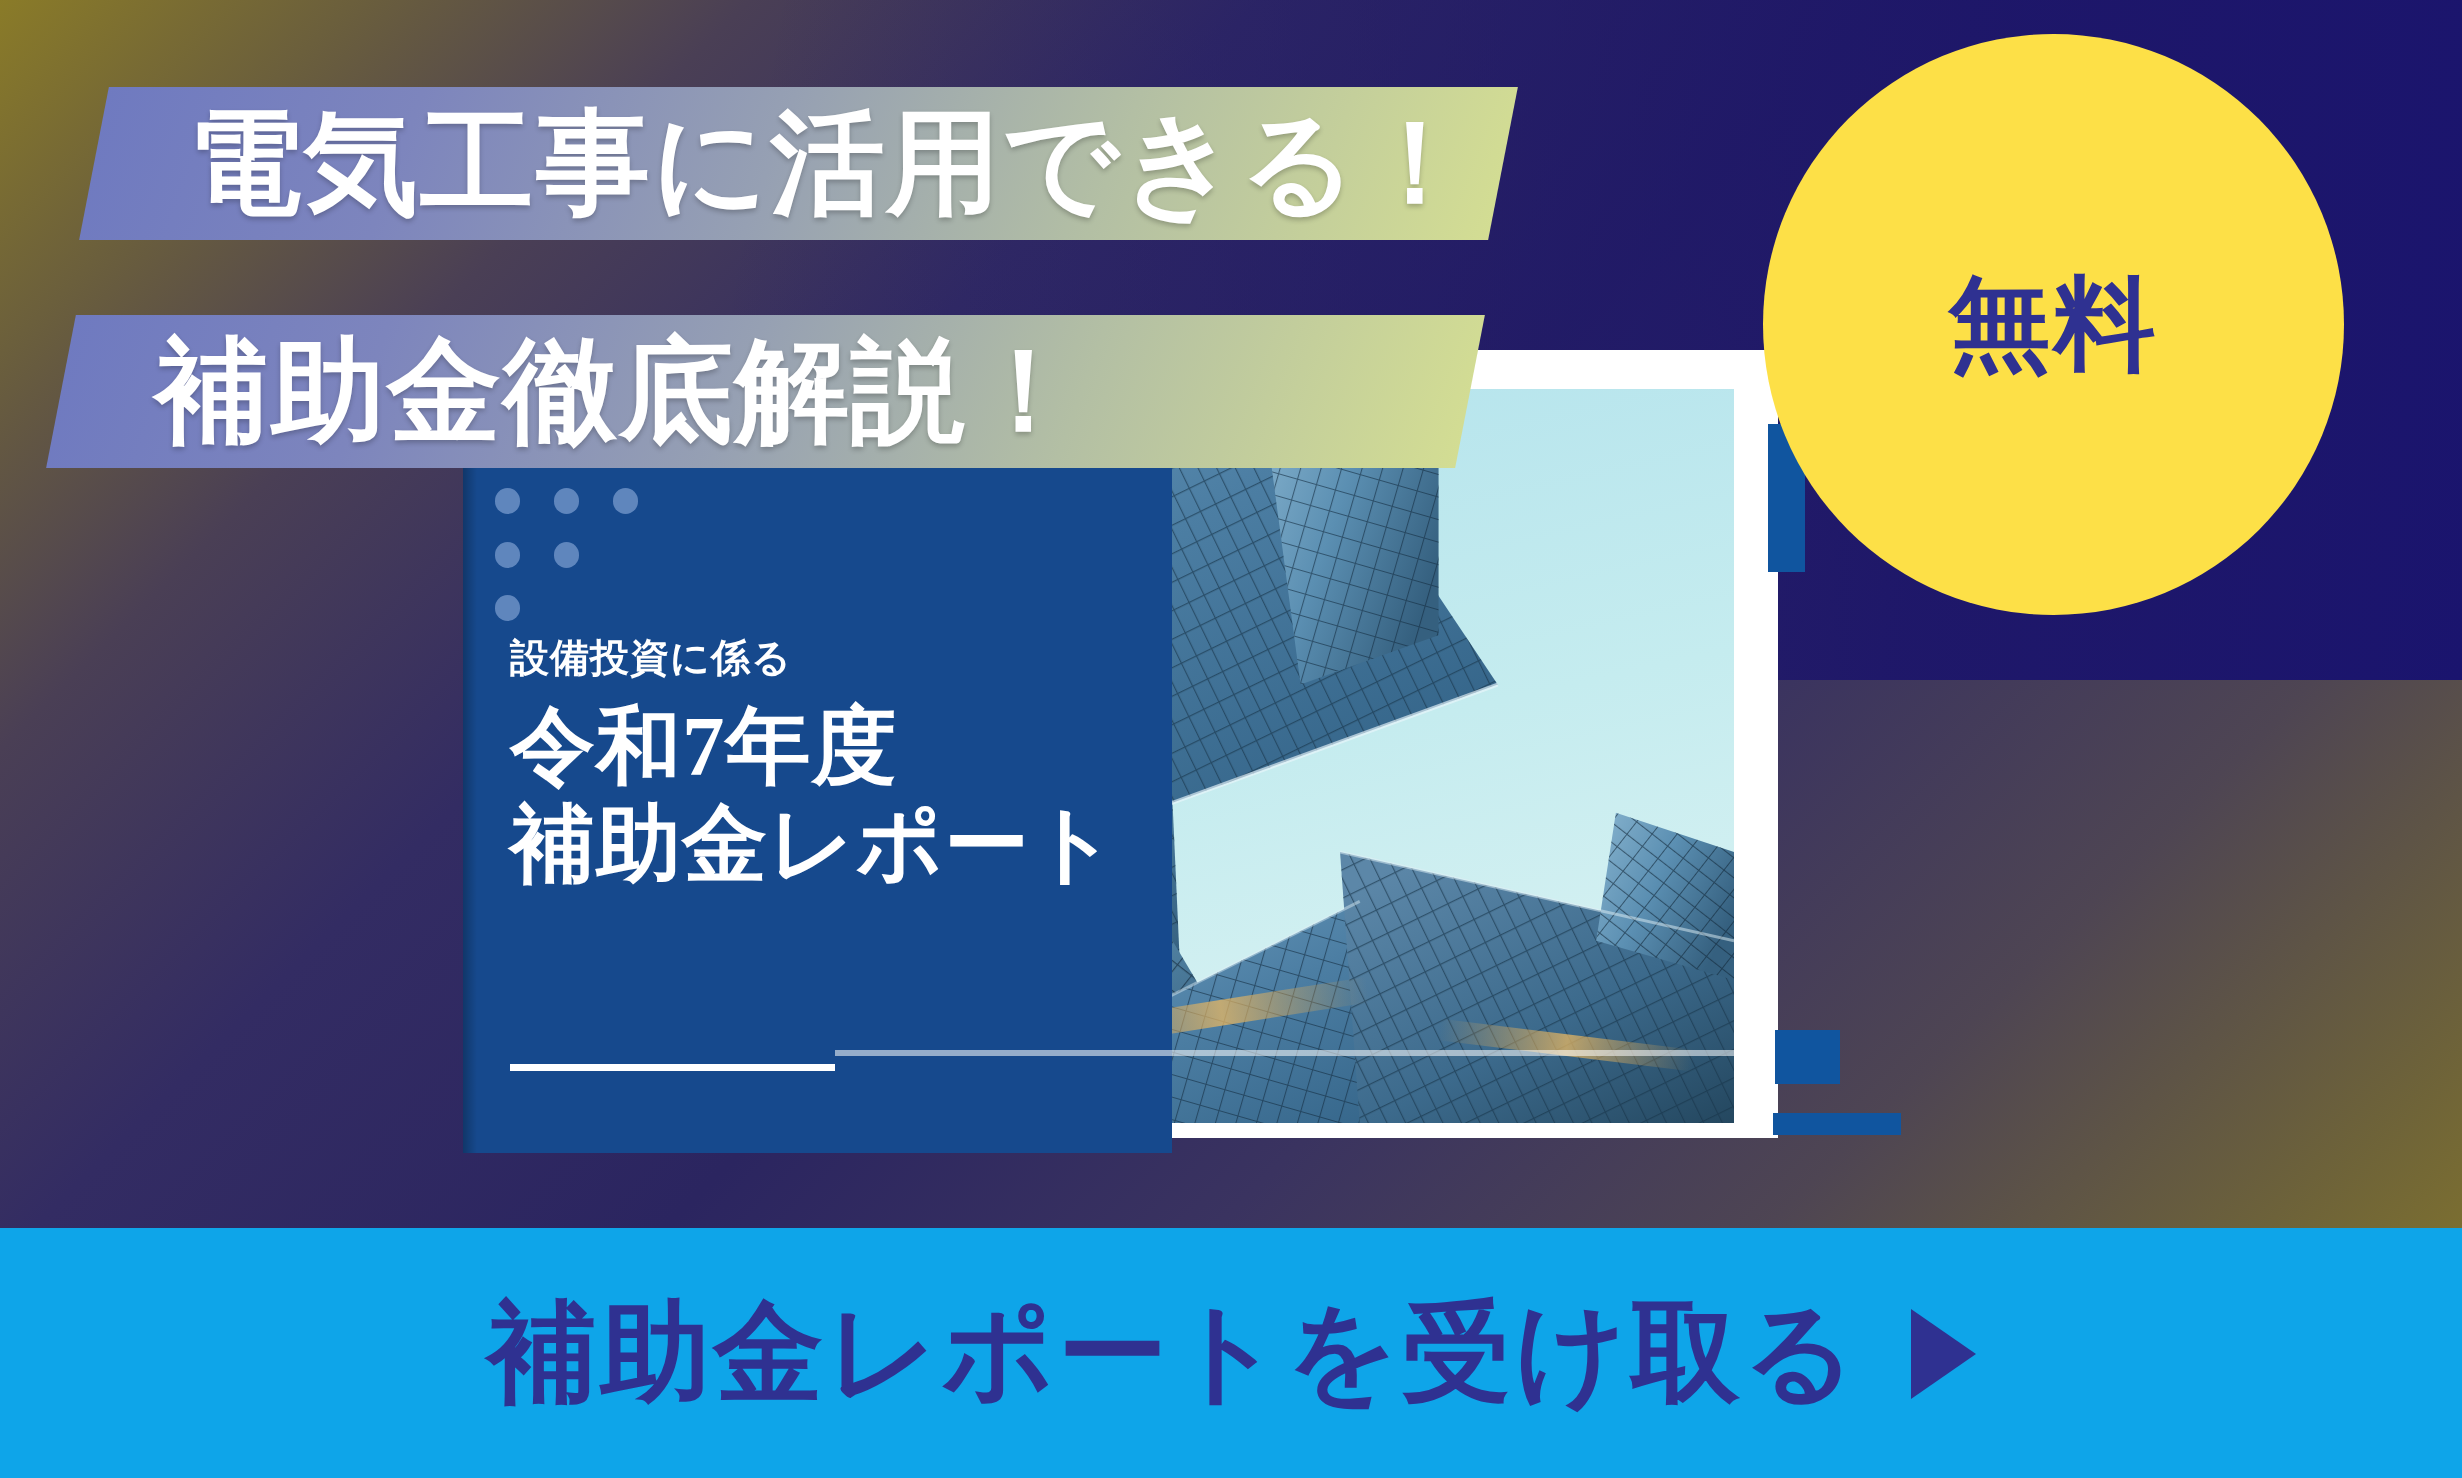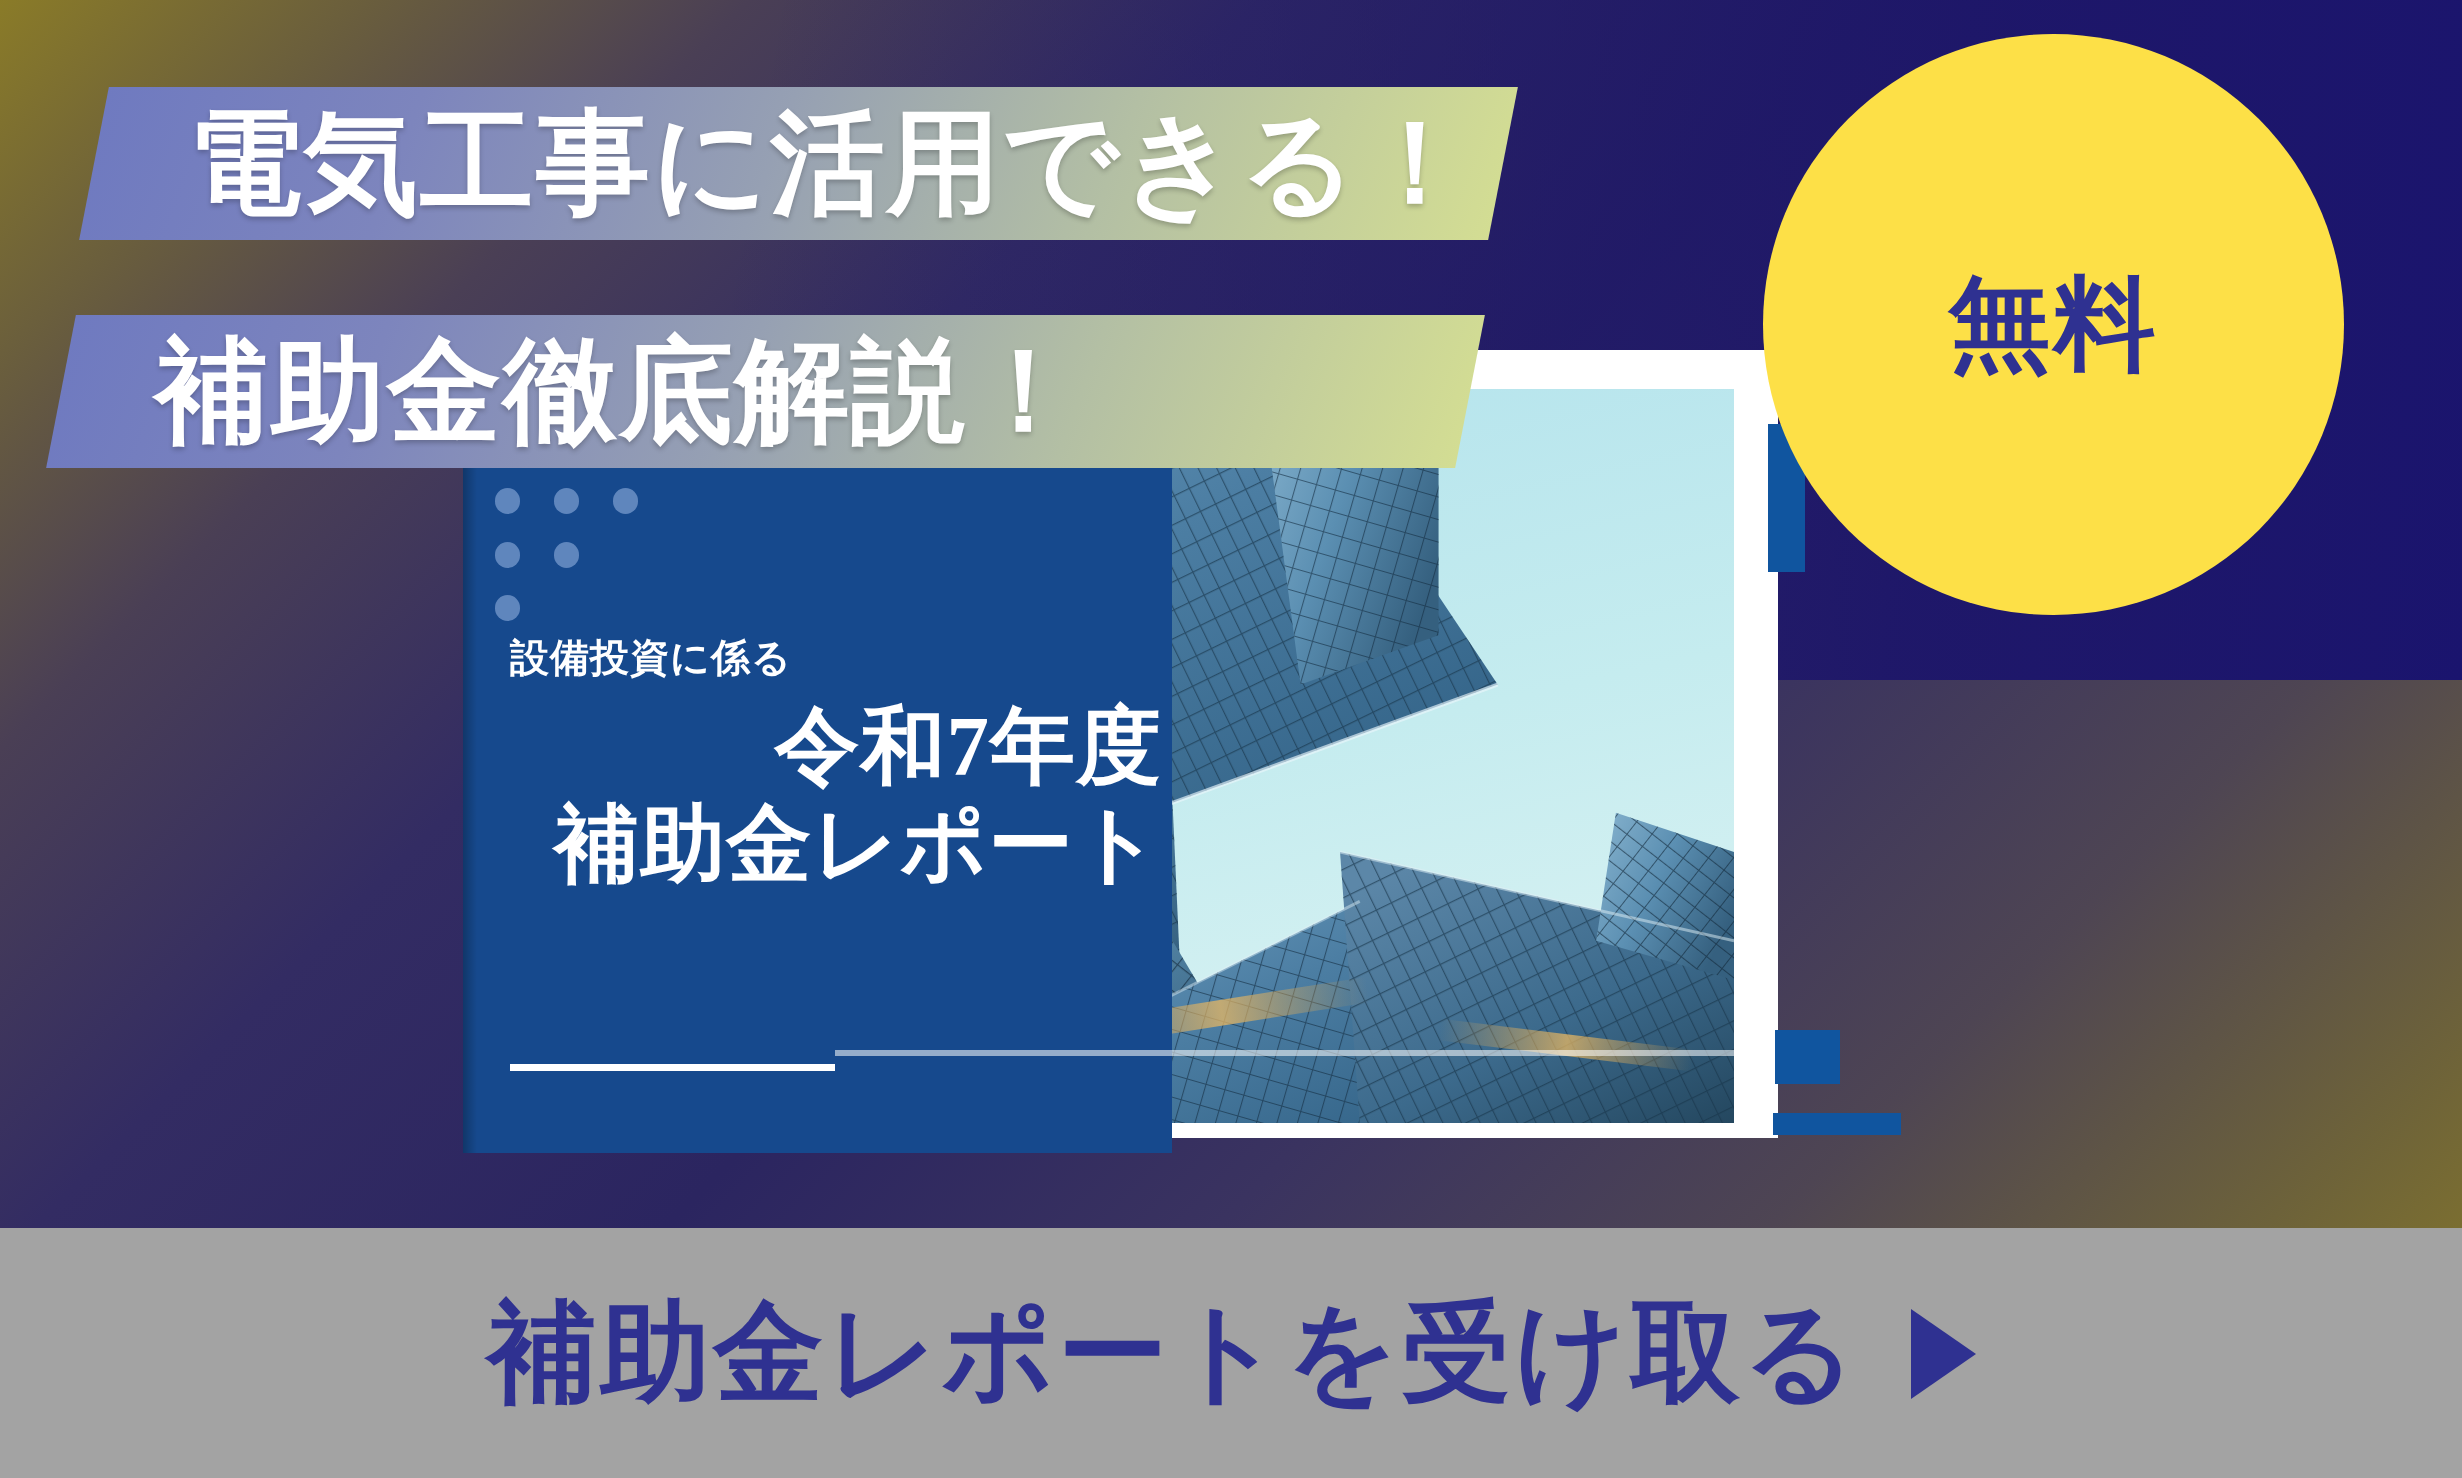--- a/index.html
+++ b/index.html
@@ -143,21 +143,20 @@
     margin-bottom:11.8px;
     white-space:nowrap;
   }
   .cover-title{
     color:#ffffff;
     font-size:85px;
     font-weight:bold;
     line-height:1.16;
     letter-spacing:1px;
     white-space:nowrap;
-    text-align:right;
   }
   .cover-rule{
     position:absolute;
     left:47px; top:699px;
     width:325px; height:6.9px;
     background:#ffffff;
   }
   .cover-rule-ext{
     position:absolute;
     left:372px; top:700px;
@@ -194,21 +193,21 @@
     background:linear-gradient(100deg,#6f7ac0 0%, #7d85bd 22%, #96a0b3 48%, #b3bfa4 72%, #d3dd93 100%);
     padding-left:94px;
   }
   .band-2 .band-inner{ font-size:114px; letter-spacing:2px; }
 
   
   .cta-bar{
     position:absolute;
     left:0; bottom:0;
     width:2463px; height:251px;
-    background:#a3a3a3;
+    background:#0ea5e9;
     display:flex;
     align-items:center;
     justify-content:center;
     gap:52px;
     z-index:20;
     cursor:pointer;
   }
   .cta-label{
     color:#2f3191;
     font-size:110px;

